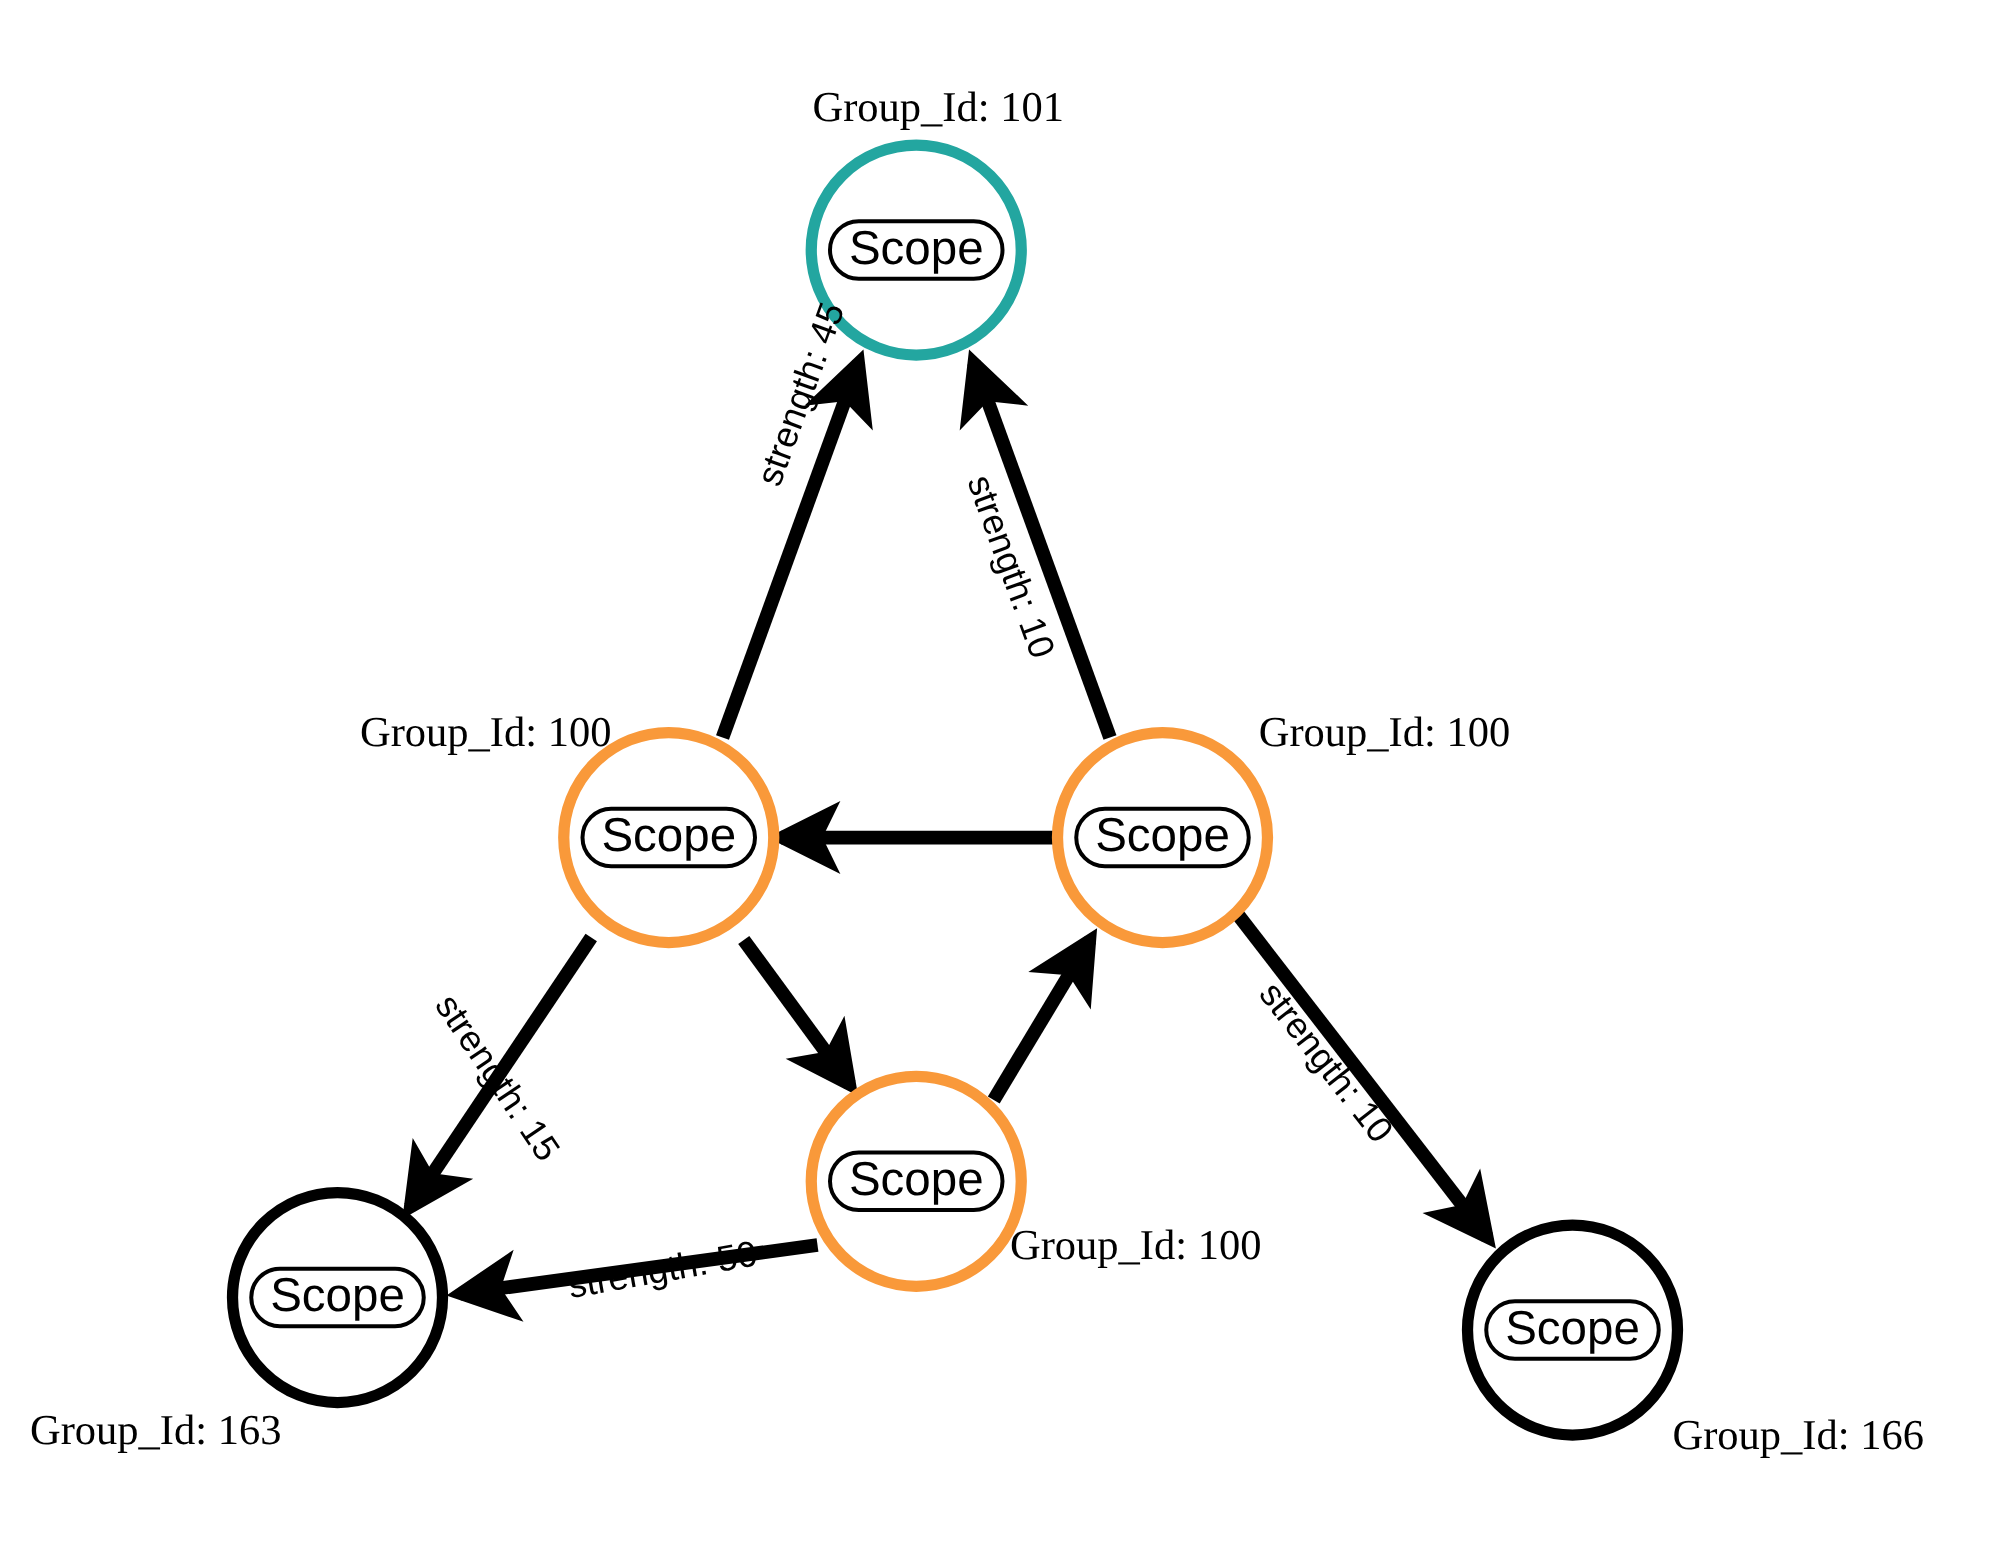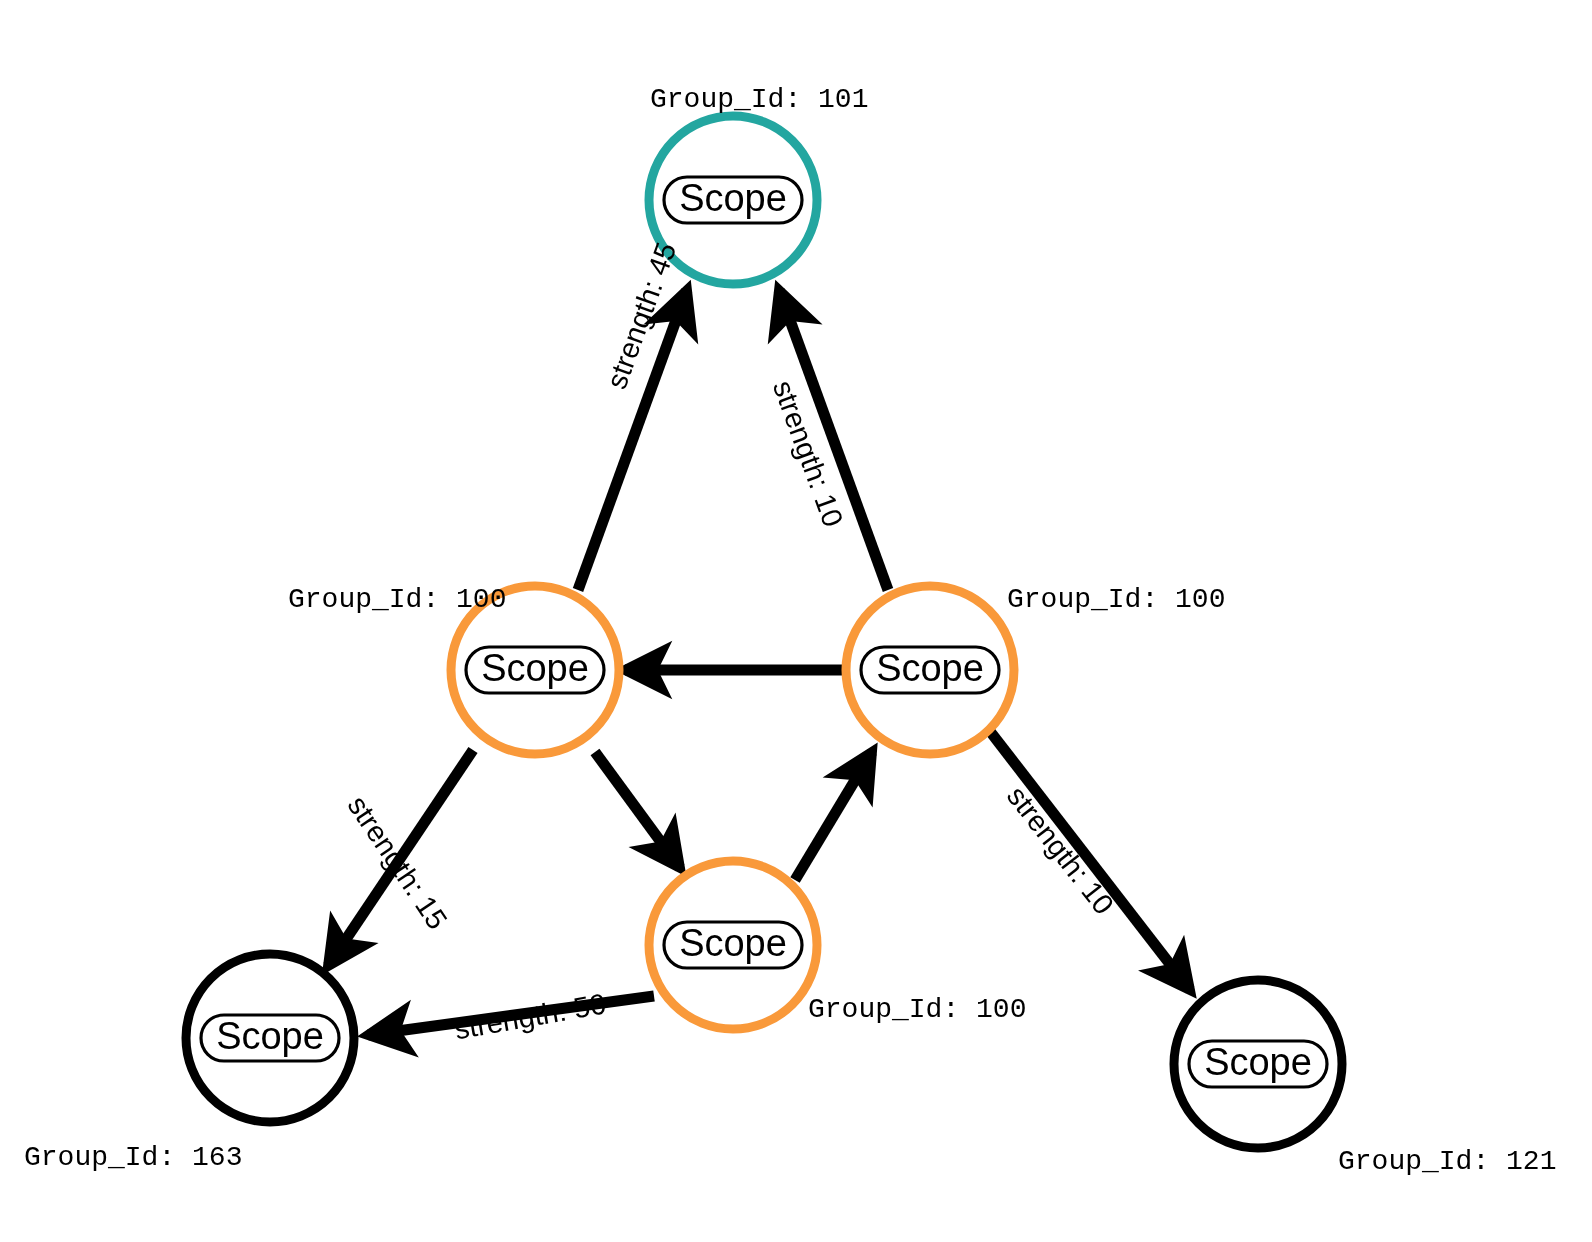--- a/index.html
+++ b/index.html
@@ -37,25 +37,24 @@
     stroke-width: 3.2;
   }
   .pill-text {
     font-family: "Liberation Sans", sans-serif;
     font-size: 38px;
     fill: #000000;
     text-anchor: middle;
     dominant-baseline: middle;
   }
   .group-label {
-    font-family: Liberation Mono, monospace;
-    font-size: 28px;
+    font-family: Liberation Serif, serif;
+    font-size: 34px;
     fill: #000000;
     white-space: nowrap;
-    margin-top: 16px;
   }
   .edge-label {
     font-family: "Liberation Sans", sans-serif;
     font-size: 29px;
     fill: #000000;
     white-space: nowrap;
   }
   .abs {
     position: absolute;
   }
@@ -135,16 +134,16 @@
       <div class="abs edge-label" style="left: 600px; top: 382px; transform-origin: 0px 0px; transform: rotate(-70deg);">strength: 45</div>
       <div class="abs edge-label" style="left: 797px; top: 376px; transform-origin: 0px 0px; transform: rotate(70deg);">strength: 10</div>
       <div class="abs edge-label" style="left: 368px; top: 790px; transform-origin: 0px 0px; transform: rotate(56deg);">strength: 15</div>
       <div class="abs edge-label" style="left: 1026px; top: 780px; transform-origin: 0px 0px; transform: rotate(52deg);">strength: 10</div>
       <div class="abs edge-label" style="left: 452px; top: 1014px; transform-origin: 0px 0px; transform: rotate(-10deg);">strength: 50</div>
       <div class="abs group-label" style="left: 650px; top: 68px;">Group_Id: 101</div>
       <div class="abs group-label" style="left: 288px; top: 568px;">Group_Id: 100</div>
       <div class="abs group-label" style="left: 1007px; top: 568px;">Group_Id: 100</div>
       <div class="abs group-label" style="left: 808px; top: 978px;">Group_Id: 100</div>
       <div class="abs group-label" style="left: 24px; top: 1126px;">Group_Id: 163</div>
-      <div class="abs group-label" style="left: 1338px; top: 1130px;">Group_Id: 121</div>
+      <div class="abs group-label" style="left: 1338px; top: 1130px;">Group_Id: 166</div>
     </div>
 
 </div>
 
 </body></html>

